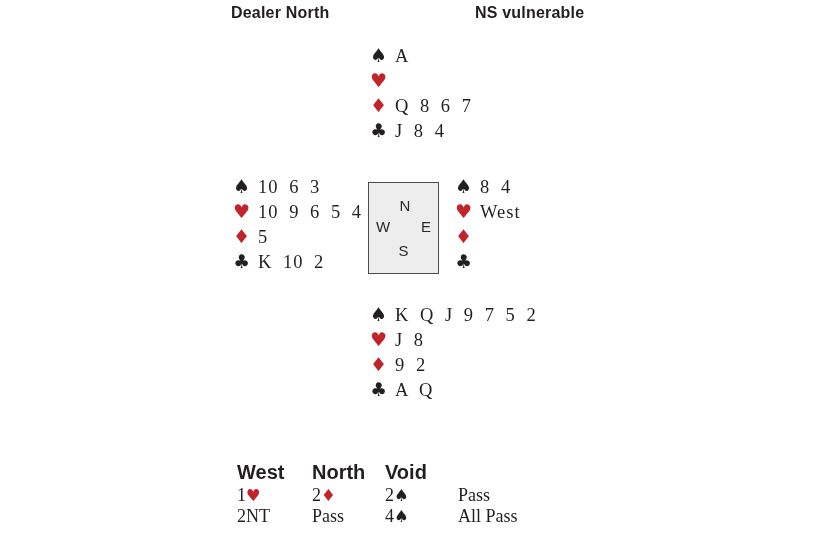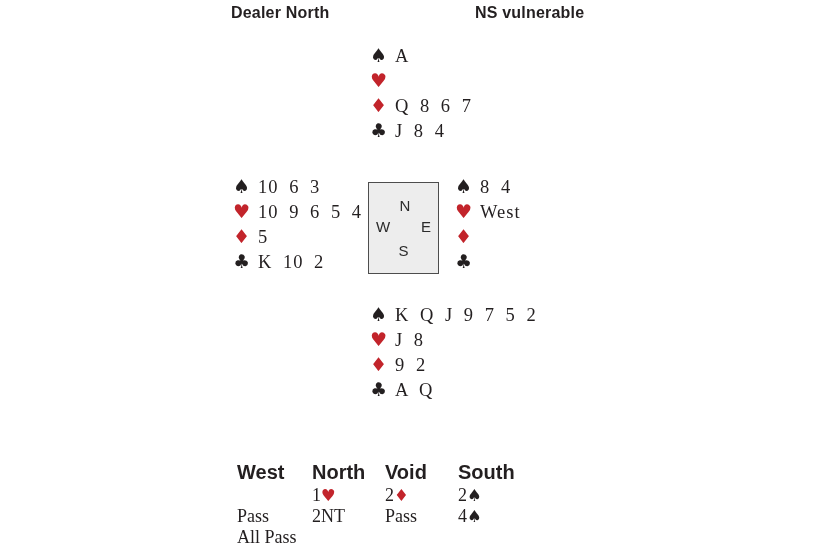--- a/index.html
+++ b/index.html
@@ -137,21 +137,20 @@
     <div class="line">
       <span class="suit black">♣</span>
       <span class="cards">A Q</span>
     </div>
   </div>
 
   <div id="auction">
     <div class="ah">West</div>
     <div class="ah">North</div>
     <div class="ah">Void</div>
-    <div class="ah">South</div>
 
     <div class="bid"><span></span></div>
     <div class="bid"><span>1</span><span class="bsuit red">♥</span></div>
     <div class="bid"><span>2</span><span class="bsuit red">♦</span></div>
     <div class="bid"><span>2</span><span class="bsuit black">♠</span></div>
 
     <div class="bid"><span>Pass</span></div>
     <div class="bid"><span>2NT</span></div>
     <div class="bid"><span>Pass</span></div>
     <div class="bid"><span>4</span><span class="bsuit black">♠</span></div>

